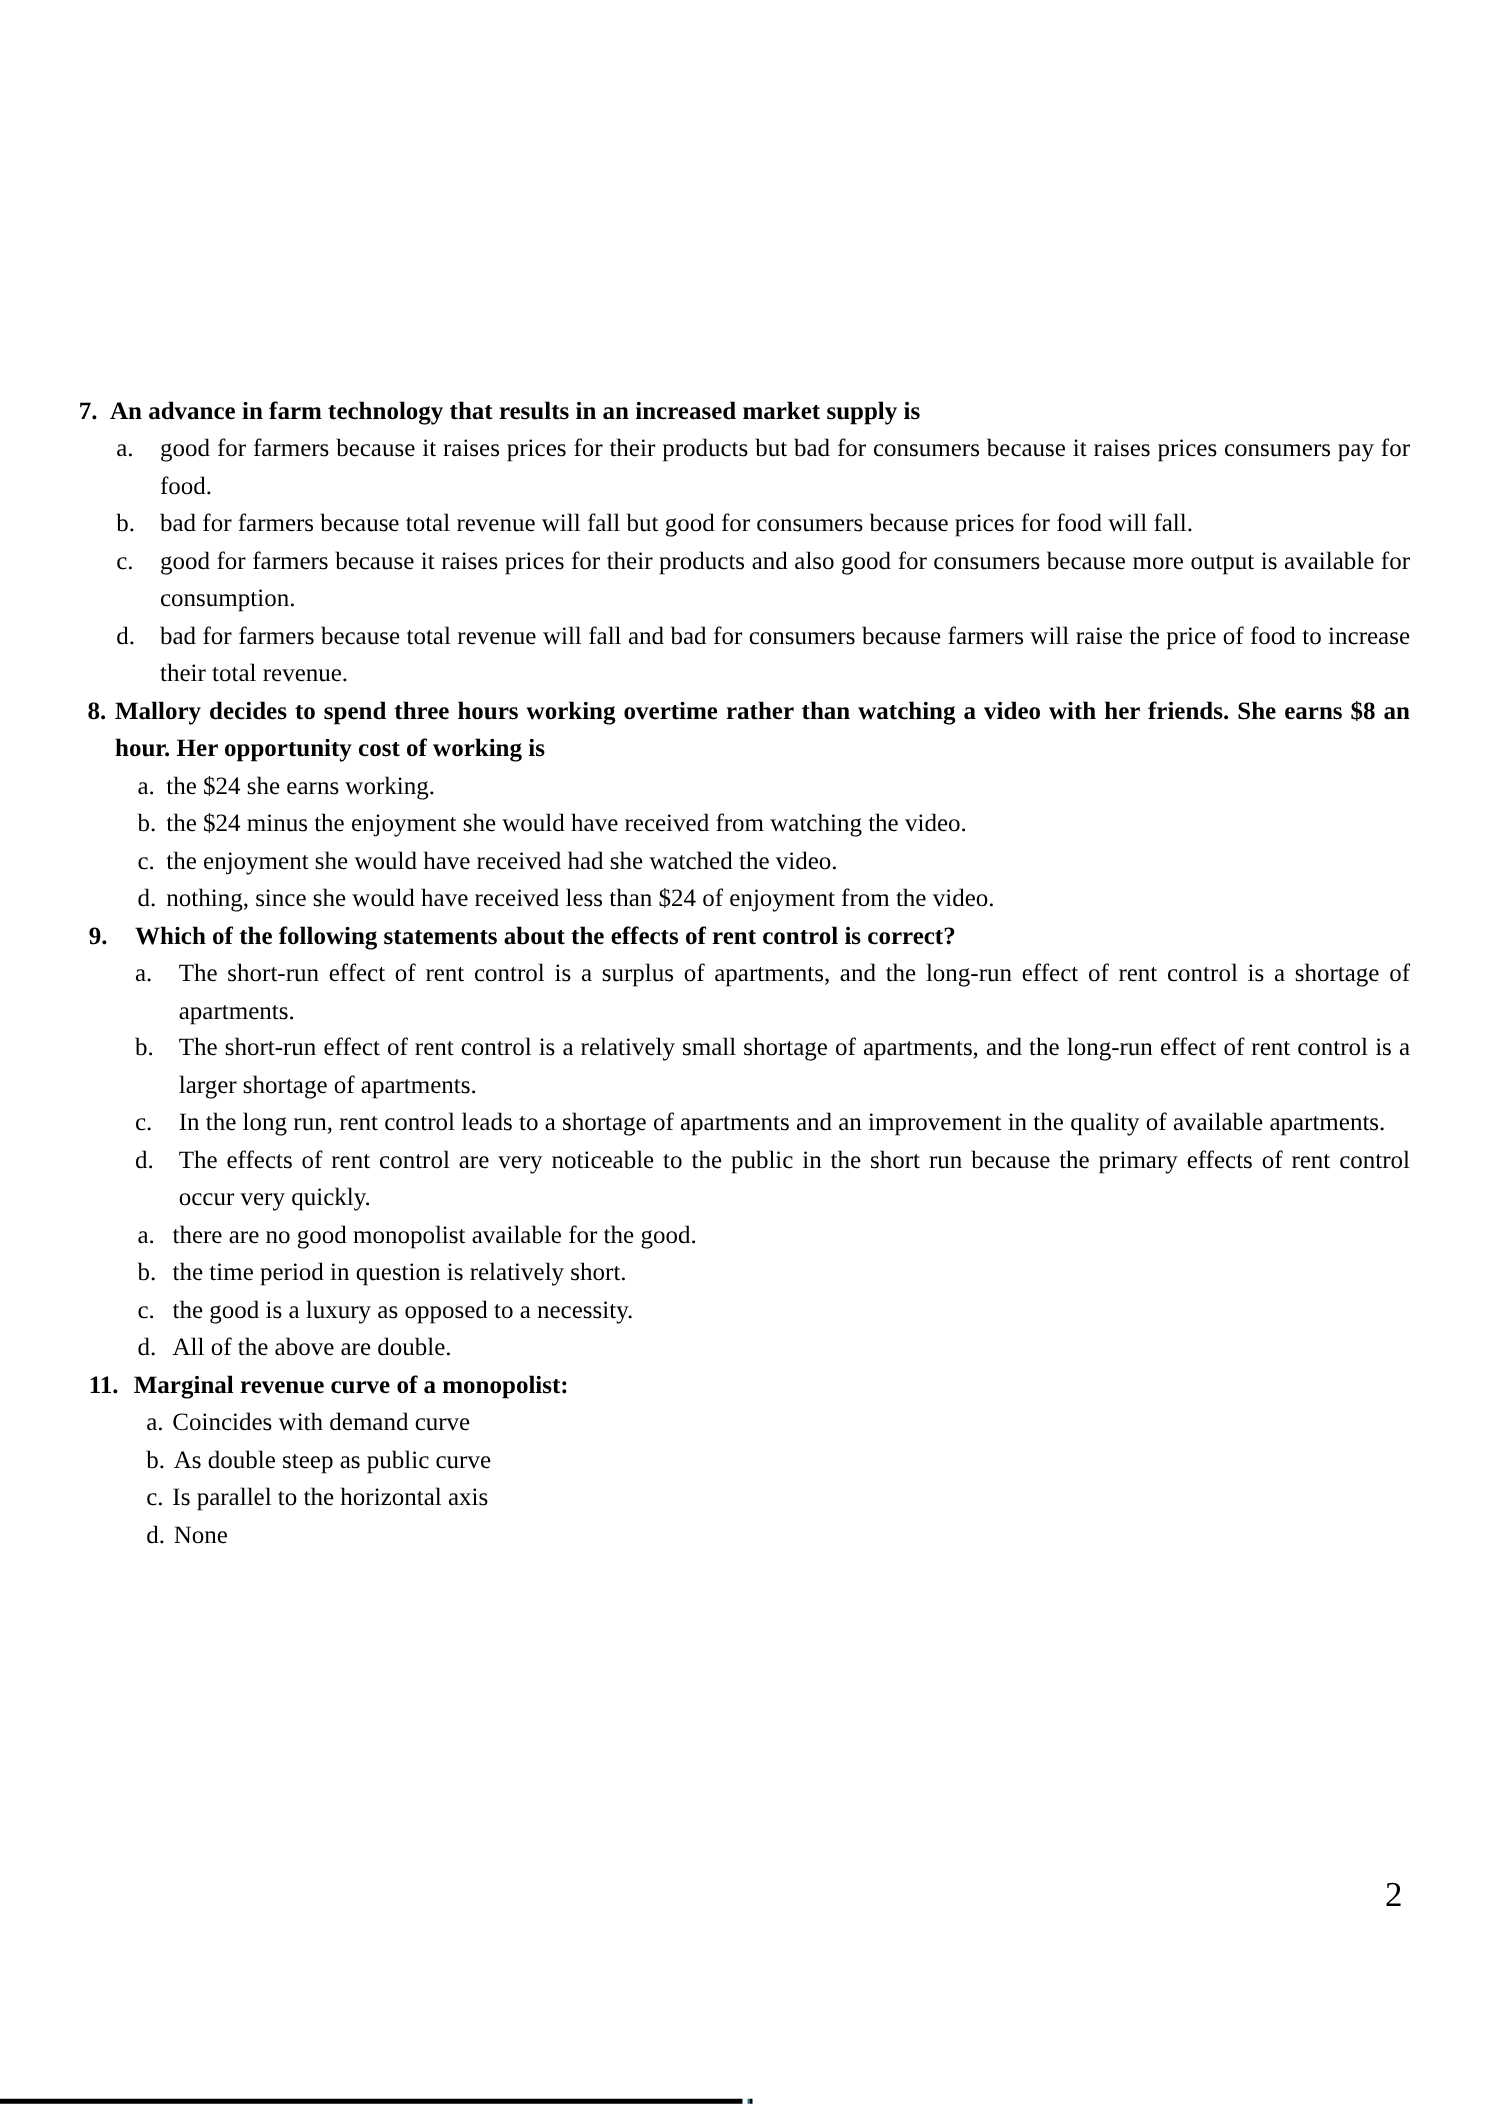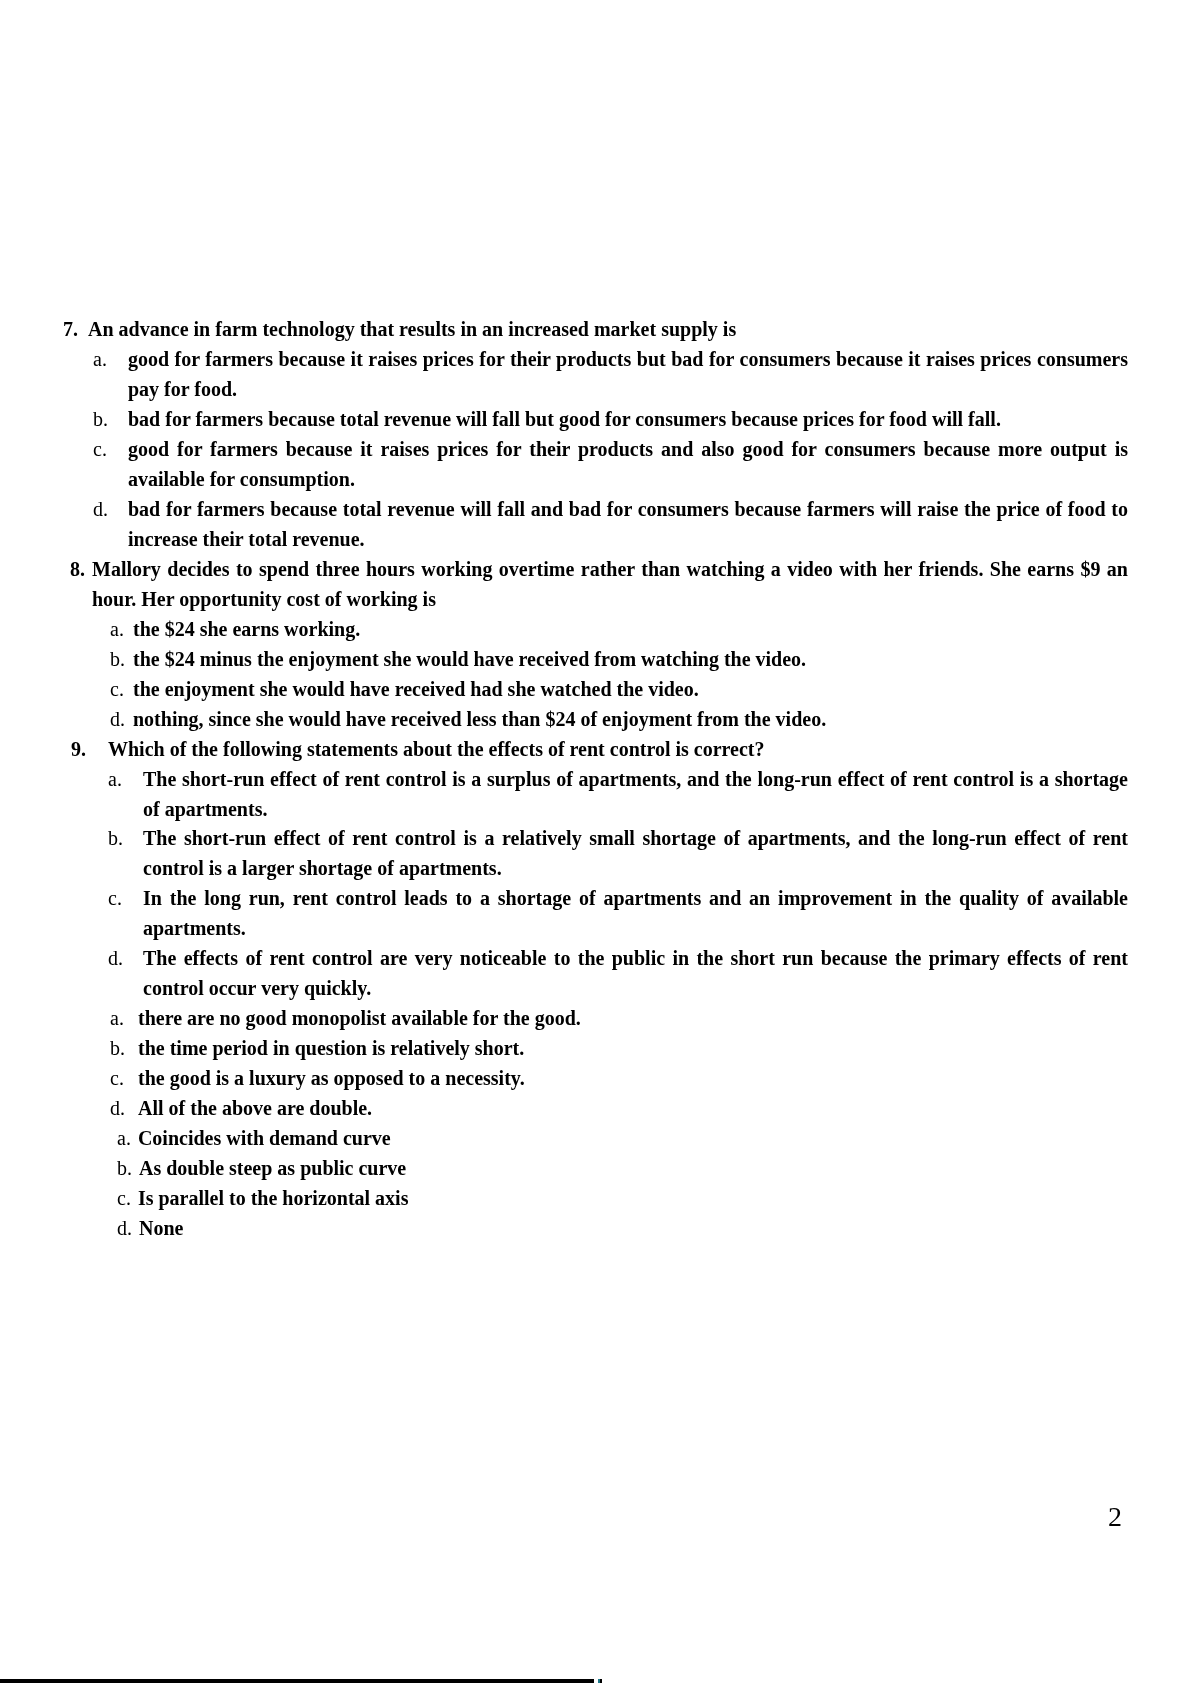--- a/index.html
+++ b/index.html
@@ -32,21 +32,20 @@
     flex: 1;
     text-align: justify;
     text-align-last: left;
   }
   .option { display: flex; }
   .opt-label { flex: none; }
   .opt-text {
     flex: 1;
     text-align: justify;
     text-align-last: left;
-    font-weight: bold;
   }
   
   .q7 .q-num { width: 25px; }
   .q7 .option { padding-left: 30px; }
   .q7 .opt-label { width: 35px; }
 
   .q8 .q-num { padding-left: 7px; width: 22px; }
   .q8 .option { padding-left: 47px; }
   .q8 .opt-label { width: 23px; }
 
@@ -122,21 +121,21 @@
     </div>
     <div class="option">
       <span class="opt-label">d.</span>
       <span class="opt-text">bad for farmers because total revenue will fall and bad for consumers because farmers will raise the price of food to increase their total revenue.</span>
     </div>
   </div>
 
   <div class="question q8">
     <div class="q-head">
       <span class="q-num">8.</span>
-      <span class="q-title">Mallory decides to spend three hours working overtime rather than watching a video with her friends. She earns $9 an hour. Her opportunity cost of working is</span>
+      <span class="q-title">Mallory decides to spend three hours working overtime rather than watching a video with her friends. She earns $8 an hour. Her opportunity cost of working is</span>
     </div>
     <div class="option">
       <span class="opt-label">a.</span>
       <span class="opt-text">the $24 she earns working.</span>
     </div>
     <div class="option">
       <span class="opt-label">b.</span>
       <span class="opt-text">the $24 minus the enjoyment she would have received from watching the video.</span>
     </div>
     <div class="option">
@@ -185,20 +184,24 @@
       <span class="opt-label">c.</span>
       <span class="opt-text">the good is a luxury as opposed to a necessity.</span>
     </div>
     <div class="option">
       <span class="opt-label">d.</span>
       <span class="opt-text">All of the above are double.</span>
     </div>
   </div>
 
   <div class="question q11">
+    <div class="q-head">
+      <span class="q-num">11.</span>
+      <span class="q-title">Marginal revenue curve of a monopolist:</span>
+    </div>
     <div class="option">
       <span class="opt-label">a.</span>
       <span class="opt-text">Coincides with demand curve</span>
     </div>
     <div class="option">
       <span class="opt-label">b.</span>
       <span class="opt-text">As double steep as public curve</span>
     </div>
     <div class="option">
       <span class="opt-label">c.</span>

